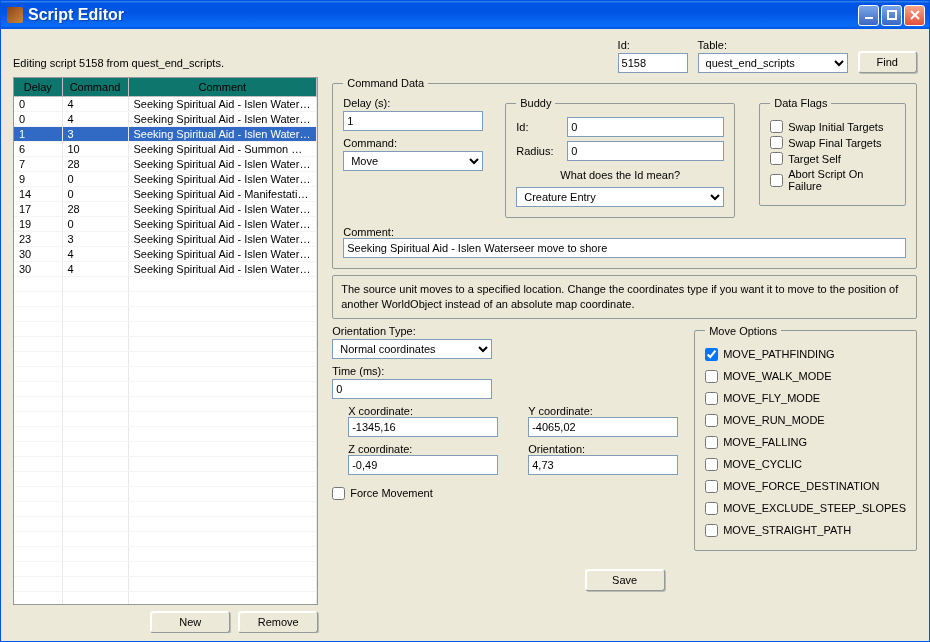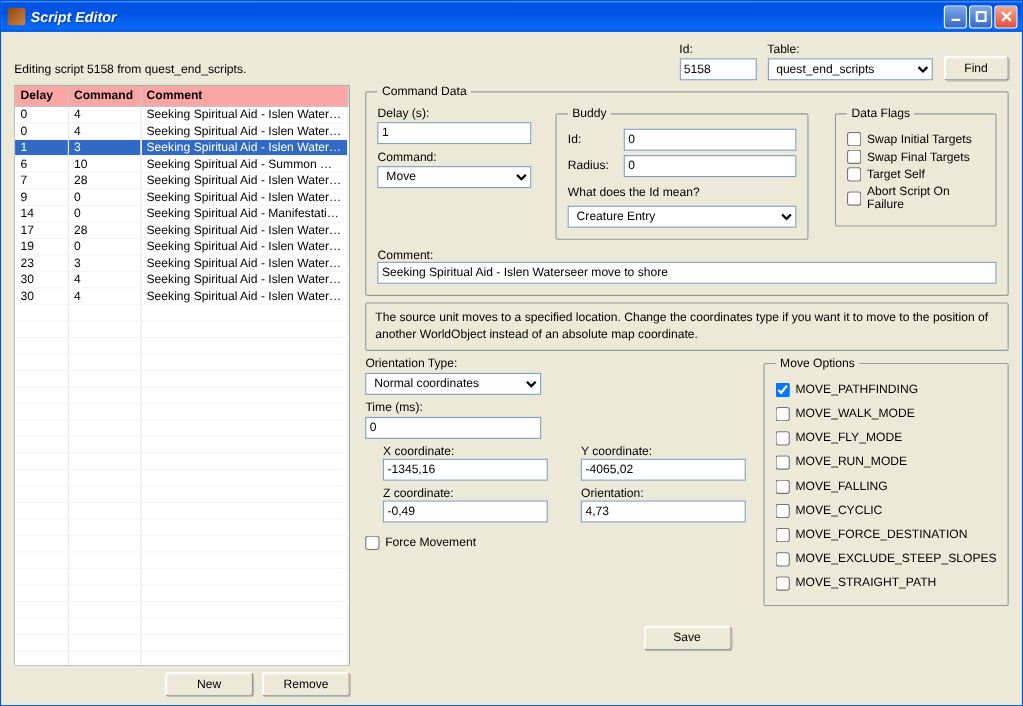--- a/index.html
+++ b/index.html
@@ -30,21 +30,21 @@
   padding: 0 4px 0 6px;
   font-weight: bold;
 }
 .titlebar .app-icon {
   width: 16px;
   height: 16px;
   margin-right: 5px;
   background: linear-gradient(135deg,#8b4513,#cd853f);
   border-radius: 2px;
 }
-.titlebar .title { flex: 1; font-size: 13px; text-shadow: 1px 1px 1px rgba(0,0,0,0.3); font-style: italic;}
+.titlebar .title { flex: 1; font-size: 16px; text-shadow: 1px 1px 1px rgba(0,0,0,0.3);}
 .titlebar .win-btns { display: flex; gap: 2px; }
 .win-btn {
   width: 21px; height: 21px;
   border: 1px solid #fff;
   border-radius: 3px;
   display: flex; align-items: center; justify-content: center;
   cursor: pointer;
   background: linear-gradient(to bottom, #7ba7e8, #3768c4);
 }
 .win-btn.close { background: linear-gradient(to bottom, #f6a689, #e14f3b); }
@@ -105,26 +105,26 @@
 }
 .table-wrap {
   flex: 1;
   border: 1px solid #919b9c;
   background: #fff;
   overflow-y: auto;
   overflow-x: hidden;
 }
 table { width: 100%; border-collapse: collapse; table-layout: fixed; }
 thead th {
-  background: #fca5a5;
+  background: #0f766e;
   border-right: 1px solid #c0c0c0;
   border-bottom: 1px solid #c0c0c0;
-  text-align: left;
+  text-align: center;
   padding: 2px 5px;
-  font-weight: bold;
+  font-weight: normal;
   height: 18px;
 }
 tbody td {
   padding: 1px 5px;
   border-right: 1px solid #e8e8e8;
   border-bottom: 1px solid #f4f4f4;
   white-space: nowrap;
   overflow: hidden;
   text-overflow: ellipsis;
   height: 15px;
@@ -147,21 +147,21 @@
   border: 1px solid #919b9c;
   border-radius: 2px;
   padding: 8px 10px 10px 10px;
   margin: 0;
 }
 fieldset legend { padding: 0 4px; }
 .cmd-row1 { display: flex; gap: 12px; align-items: flex-start; }
 .cmd-left { display: flex; flex-direction: column; gap: 6px; flex: 0 0 150px; }
 .buddy-box { flex: 0 0 230px; }
 .buddy-inner { display: grid; grid-template-columns: 46px 1fr; gap: 4px 5px; align-items: center; }
-.buddy-inner .wide { grid-column: 1 / span 2; text-align: left; margin-top:4px; margin-bottom:2px;}
+.buddy-inner .wide { grid-column: 1 / span 2; text-align: center; margin-top:4px; margin-bottom:2px;}
 .dataflags { flex: 1; margin-left: 12px; }
 .check-row { display: flex; align-items: center; gap: 5px; margin: 3px 0; }
 .check-row input { margin: 0; }
 .comment-row { margin-top: 8px; }
 .comment-row input { width: 100%; }
 .desc-box {
   border: 1px solid #919b9c;
   background: #ece9d8;
   padding: 6px 8px;
   border-radius: 2px;

